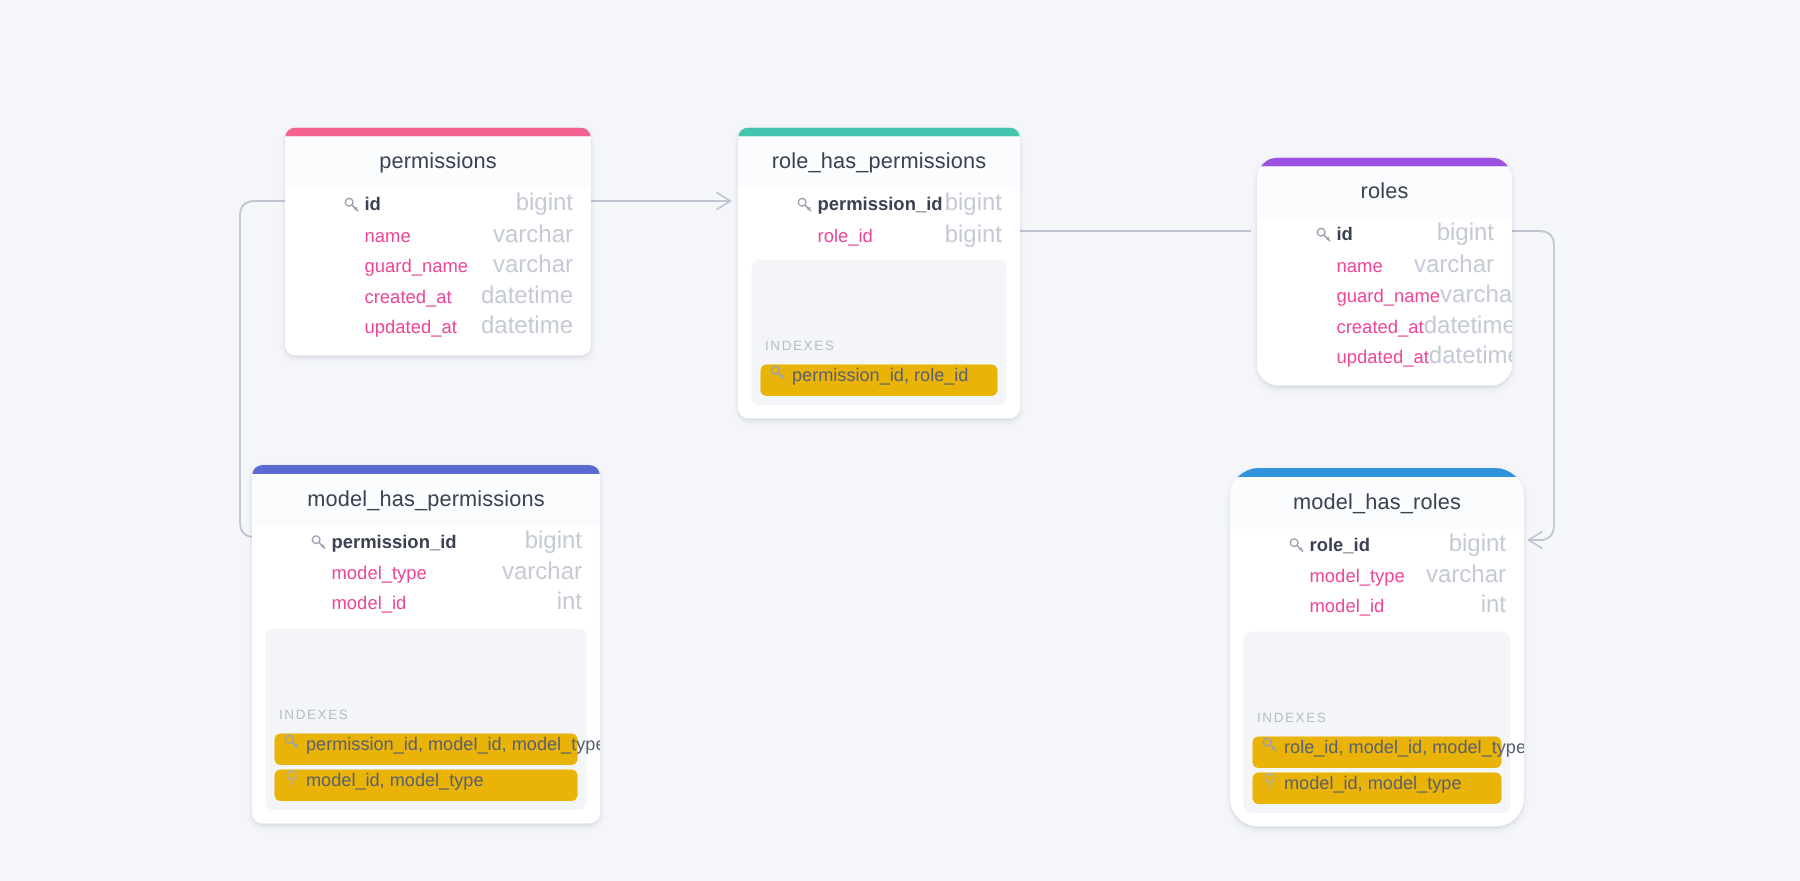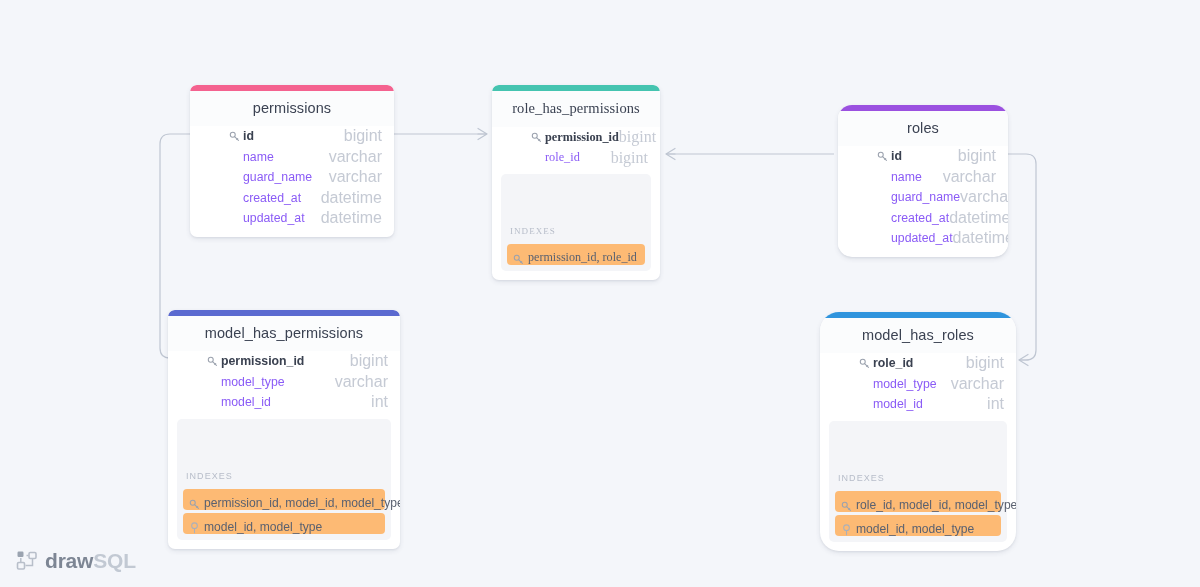--- a/index.html
+++ b/index.html
@@ -63,21 +63,21 @@
     margin-left: 28px;
   }
   .col .ic {
     width: 14px;
     flex: 0 0 14px;
     display: flex;
     align-items: center;
     justify-content: flex-start;
   }
   .col .cname {
-    color: #8b5cf6;
+    color: #ec4899;
     flex: 1 1 auto;
     white-space: nowrap;
   }
   .col.pk .cname {
     font-weight: bold;
     color: #3a4150;
   }
   .col .ctype {
     color: #c5cad4;
     font-size: 16px;
@@ -93,22 +93,22 @@
   }
   .idxlabel {
     font-size: 9px;
     letter-spacing: 1.05px;
     color: #b7bdc9;
     padding: 0 2px 5px 3px;
     margin-top: 46px;
   }
   .idxrow {
     display: flex;
-    align-items: flex-end;
-    background: #fdba74;
+    align-items: flex-start;
+    background: #eab308;
     border-radius: 4px;
     height: 21px;
     padding: 0 6px;
     margin-top: 3px;
     font-size: 12.1px;
     color: #5a6170;
     white-space: nowrap;
   }
   .idxrow:first-of-type { margin-top: 0; }
   .idxrow .ic {
@@ -194,21 +194,21 @@
             <span class="ctype">datetime</span>
           </div>
           <div class="col">
             <span class="ic"></span>
             <span class="cname">updated_at</span>
             <span class="ctype">datetime</span>
           </div>
         </div>
         <div style="height: 8px;"></div>
       </div>
-      <div class="tbl" style="left: 492px; top: 85px; width: 168px; font-family: Liberation Serif, serif;">
+      <div class="tbl" style="left: 492px; top: 85px; width: 188px;">
         <div class="accent" style="background: rgb(69, 196, 176);"></div>
         <div class="tname">role_has_permissions</div>
         <div class="cols">
           <div class="col pk">
             <span class="ic">
               <svg class="gly" width="11" height="11" viewBox="0 0 12 12">
                 <circle cx="4.1" cy="4.1" r="2.7" fill="none" stroke="#9ba2ae" stroke-width="1.15"></circle>
                 <path d="M 6.1 6.1 L 10.3 10.3" stroke="#9ba2ae" stroke-width="1.15" stroke-linecap="round" fill="none"></path>
                 <path d="M 8.4 9.3 L 9.5 8.2" stroke="#9ba2ae" stroke-width="1.15" stroke-linecap="round" fill="none"></path>
               </svg>
@@ -367,29 +367,14 @@
                 <circle cx="6" cy="4" r="3.1" fill="none" stroke="#a9b0bb" stroke-width="1.15"></circle>
                 <path d="M 6 7.3 L 6 11.6" stroke="#a9b0bb" stroke-width="1.15" stroke-linecap="round" fill="none"></path>
               </svg>
             </span>
             <span>model_id, model_type</span>
           </div>
         </div>
       </div>
     </div>
 
-  <div id="logo">
-    <span>
-      <svg class="gly" width="22" height="22" viewBox="0 0 22 22">
-        <rect x="1.5" y="1.5" width="6" height="5.5" rx="1.2" fill="#9aa3b0"></rect>
-        <rect x="13" y="2.5" width="7" height="6" rx="1.2" fill="none" stroke="#b8bfca" stroke-width="1.6"></rect>
-        <rect x="1.5" y="12.5" width="7" height="6.5" rx="1.2" fill="none" stroke="#b8bfca" stroke-width="1.6"></rect>
-        <path d="M 10.5 5.5 L 12.5 5.5" stroke="#b8bfca" stroke-width="1.5" fill="none"></path>
-        <path d="M 16.5 9 L 16.5 15.5 L 9.5 15.5" stroke="#b8bfca" stroke-width="1.5" fill="none"></path>
-        <path d="M 4.8 8 L 4.8 12" stroke="#b8bfca" stroke-width="1.5" fill="none"></path>
-      </svg>
-    </span>
-    <span class="lt">
-      <span class="draw">draw</span><span class="sql">SQL</span>
-    </span>
-  </div>
 
 </div>
 
 </body></html>

